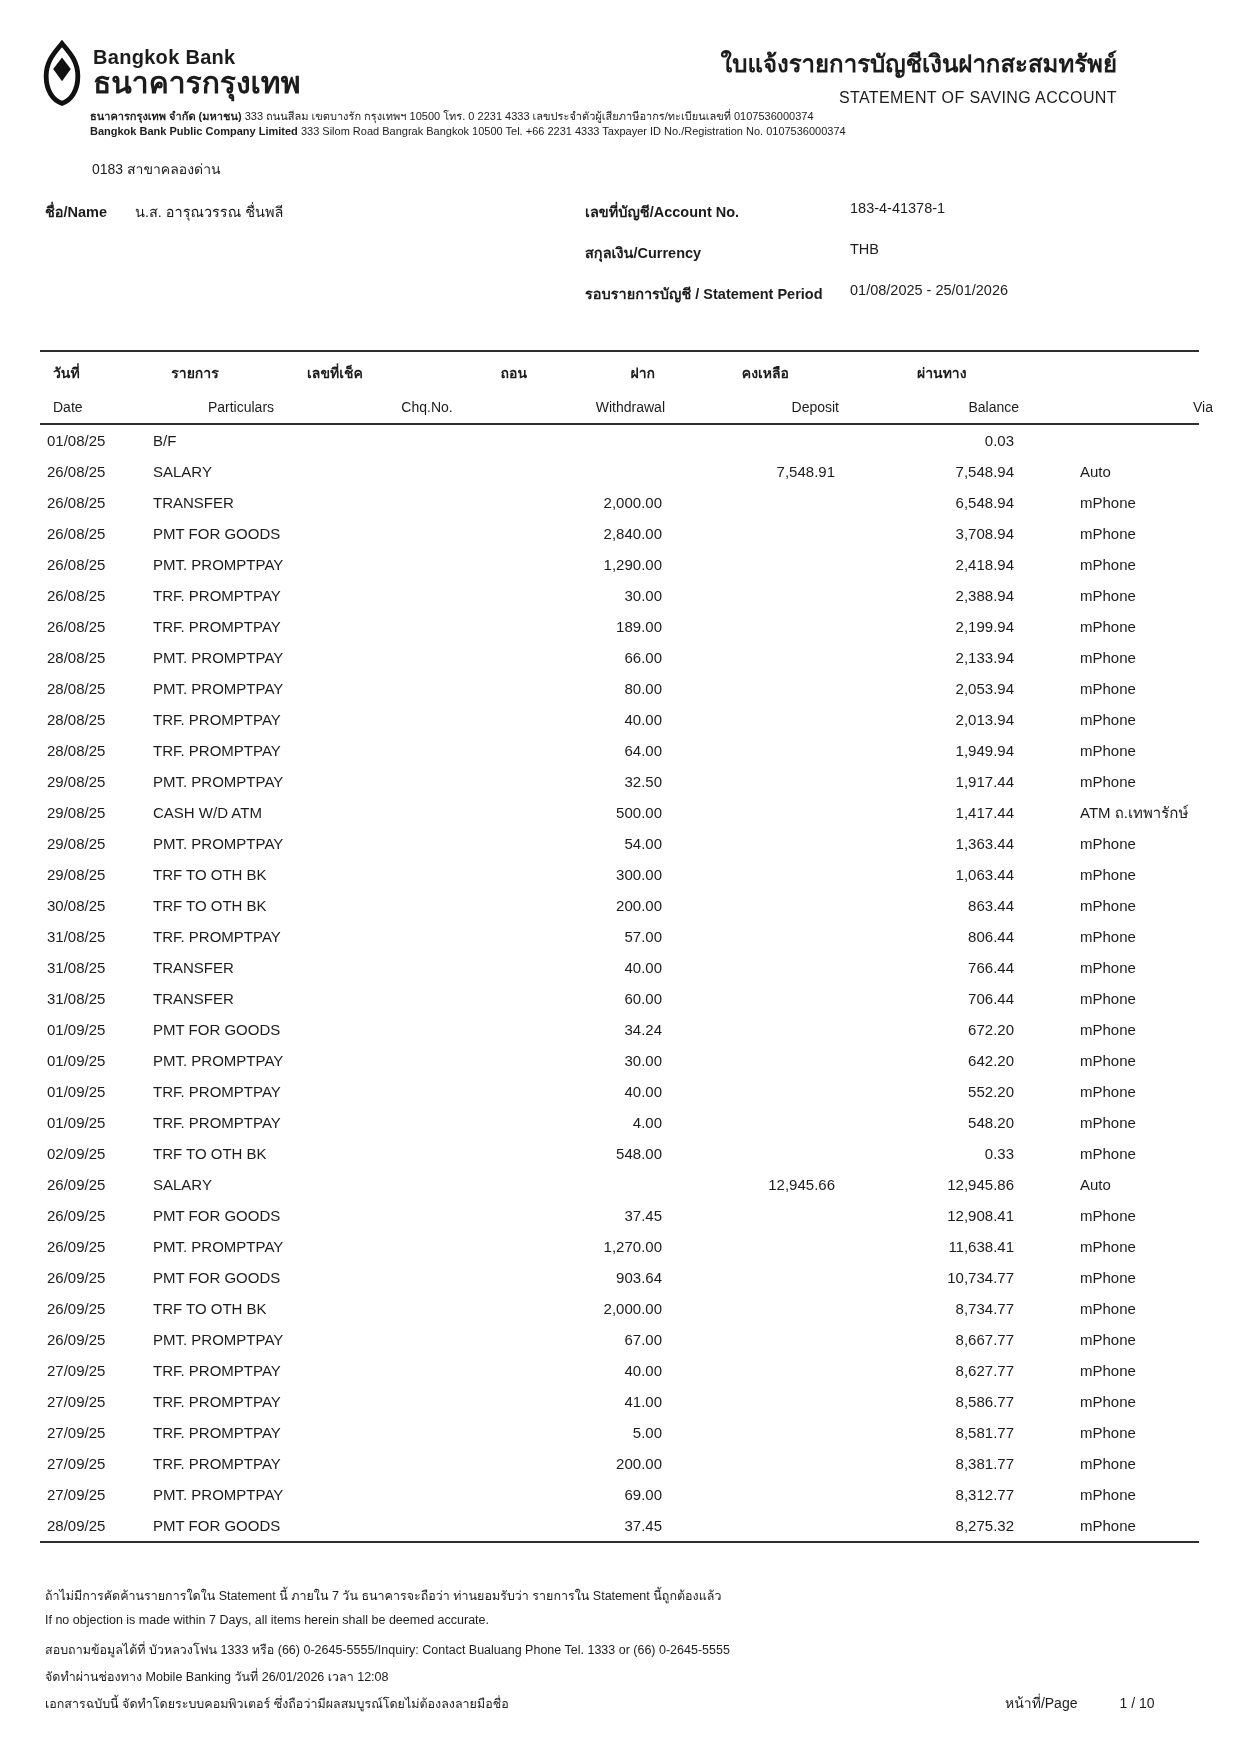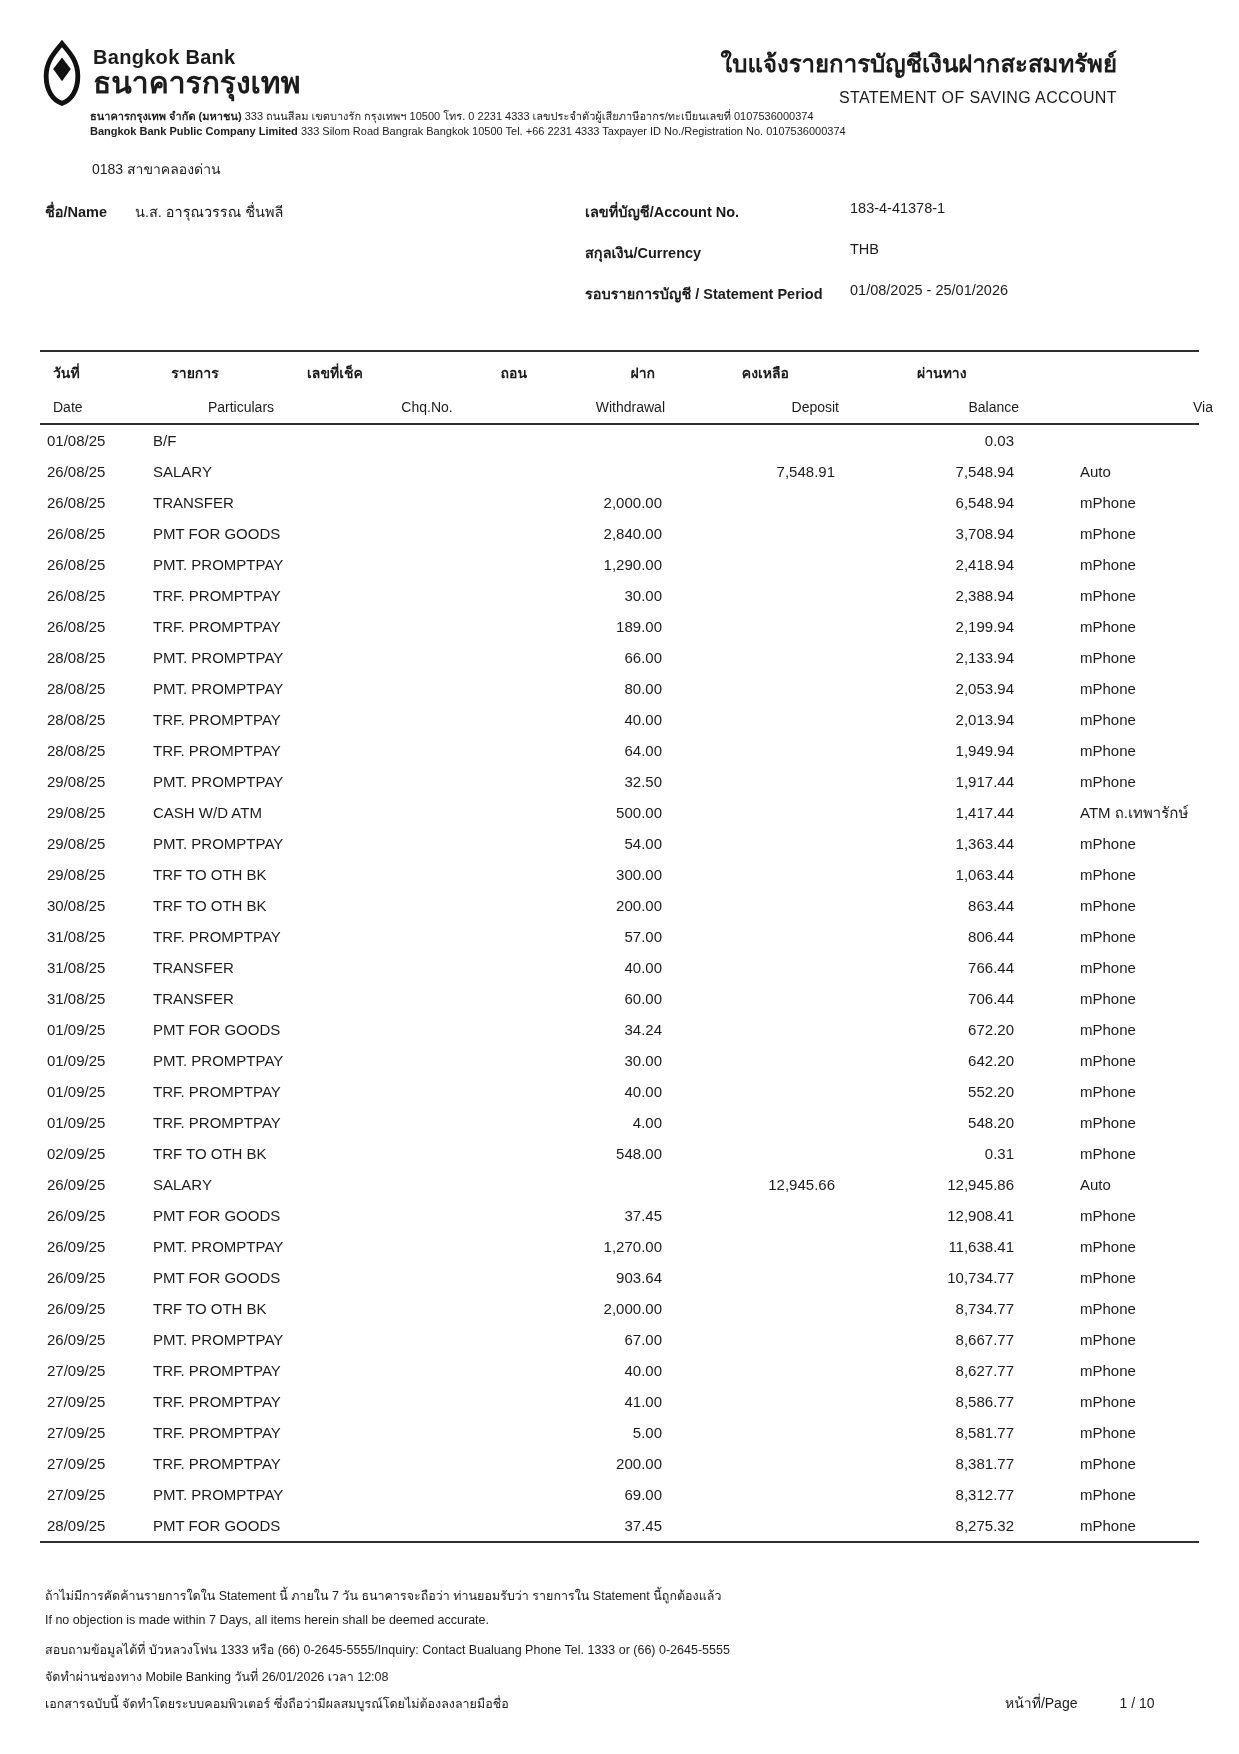--- a/index.html
+++ b/index.html
@@ -334,21 +334,21 @@
       <div class="c-bal">548.20</div>
       <div class="c-via">mPhone</div>
     </div>
 
     <div class="g t-row">
       <div class="c-date">02/09/25</div>
       <div class="c-part">TRF TO OTH BK</div>
       <div class="c-chq"></div>
       <div class="c-wd">548.00</div>
       <div class="c-dep"></div>
-      <div class="c-bal">0.31</div>
+      <div class="c-bal">0.33</div>
       <div class="c-via">mPhone</div>
     </div>
 
     <div class="g t-row">
       <div class="c-date">26/09/25</div>
       <div class="c-part">SALARY</div>
       <div class="c-chq"></div>
       <div class="c-wd"></div>
       <div class="c-dep">12,945.66</div>
       <div class="c-bal">12,945.86</div>

